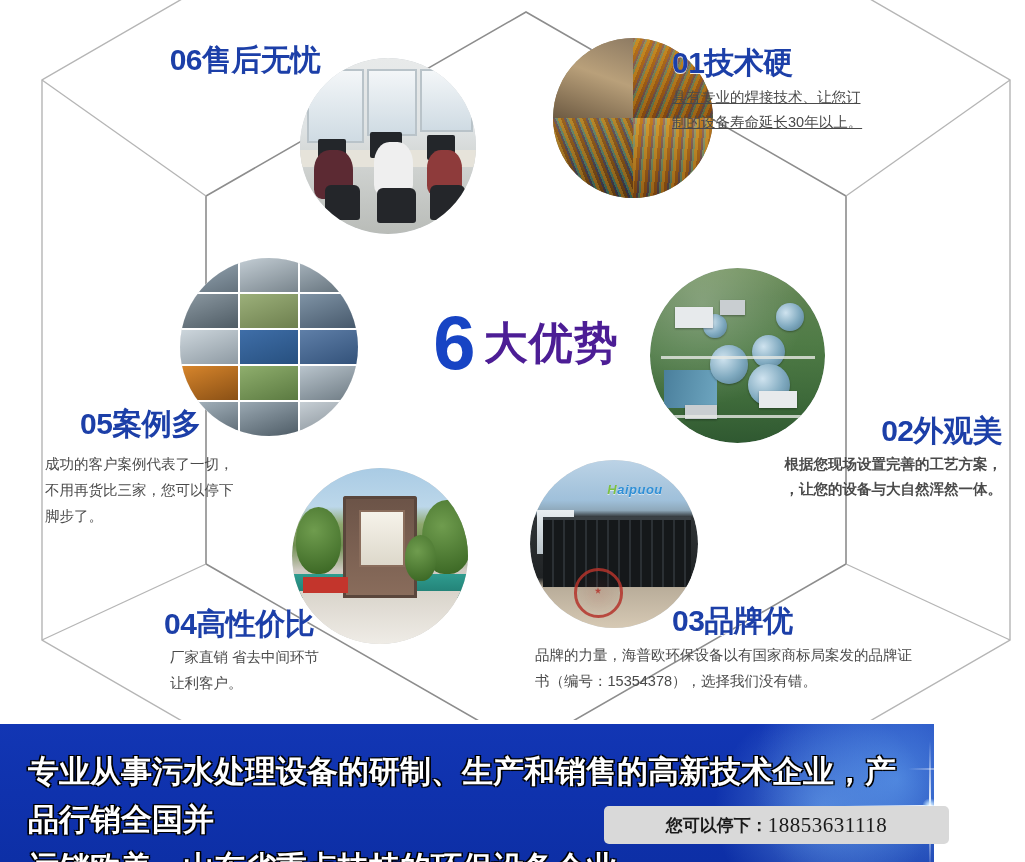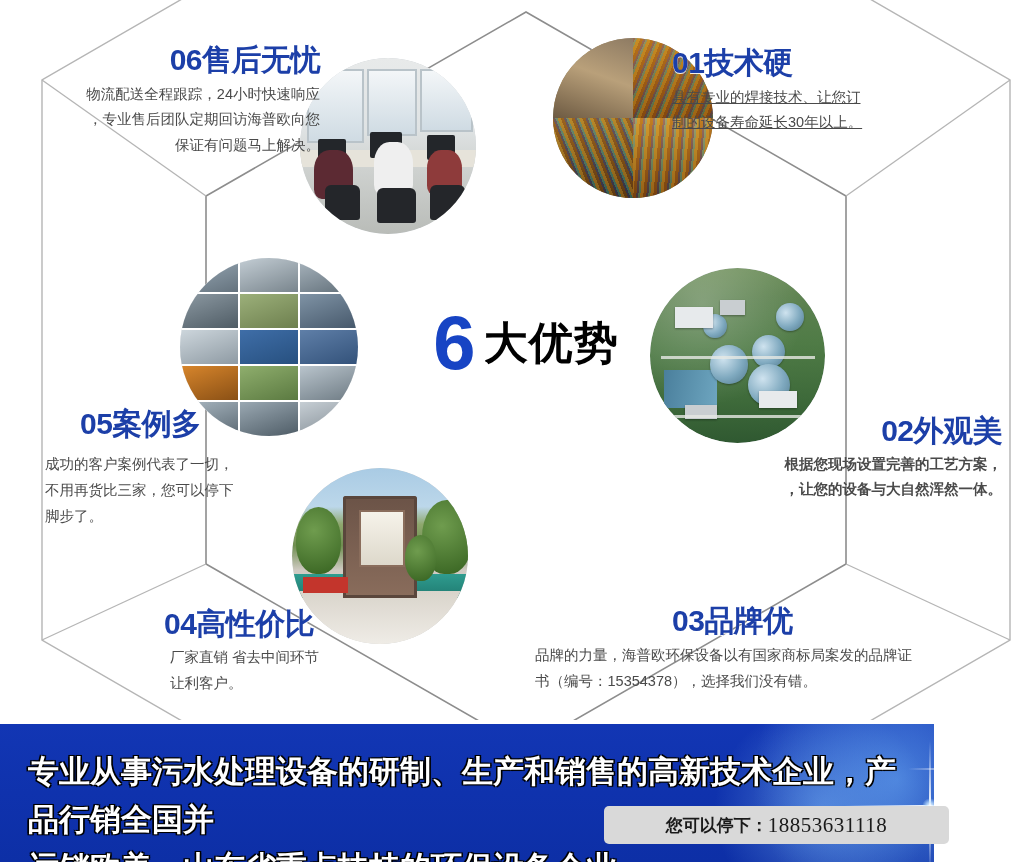--- a/index.html
+++ b/index.html
@@ -150,21 +150,21 @@
     display:flex; align-items:center; justify-content:center;
   }
   #center .big{
     color:#1744c4;
     font-weight:bold;
     font-size:76px;
     line-height:1;
     letter-spacing:-2px;
   }
   #center .sub{
-    color:#000000;
+    color:#4c1d95;
     font-size:44px;
     font-weight:bold;
     line-height:1;
     margin-left:10px;
     letter-spacing:1px;
   }
 
   
   #banner{
     position:absolute;
@@ -274,20 +274,29 @@
     <div class="tank" style="left:30%;top:26%;width:14%;height:14%;"></div>
     <div class="bldg" style="left:14%;top:22%;width:22%;height:12%;"></div>
     <div class="bldg d" style="left:40%;top:18%;width:14%;height:9%;"></div>
     <div class="bldg" style="left:62%;top:70%;width:22%;height:10%;"></div>
     <div class="bldg d" style="left:20%;top:78%;width:18%;height:8%;"></div>
     <div class="tank" style="left:72%;top:20%;width:16%;height:16%;"></div>
     <div class="road" style="left:6%;top:50%;width:88%;"></div>
     <div class="road" style="left:10%;top:84%;width:78%;"></div>
   </div>
 
+  <div class="photo ph03" style="left:530px;top:460px;width:168px;height:168px;">
+    <div class="inner"></div>
+    <div class="whitebox"></div>
+    <div class="tanks"></div>
+    <div class="logo">
+      <span class="g">H</span><span>aipuou</span>
+    </div>
+    <div class="stamp"></div>
+  </div>
 
   <div class="photo ph04" style="left:292px;top:468px;width:176px;height:176px;">
     <div class="inner"></div>
     <div class="wall"></div>
     <div class="ground"></div>
     <div class="gate"></div>
     <div class="sign"></div>
     <div class="banner"></div>
     <div class="tree" style="left:2%;top:22%;width:26%;height:38%;"></div>
     <div class="tree" style="left:74%;top:18%;width:28%;height:42%;"></div>
@@ -309,23 +318,20 @@
       <div style="background:linear-gradient(160deg,#8fae6d,#5b7a41);"></div>
       <div style="background:linear-gradient(160deg,#b9c4cc,#6d7a83);"></div>
       <div style="background:linear-gradient(160deg,#aab8c2,#5c6a74);"></div>
       <div style="background:linear-gradient(160deg,#9aa8b2,#4e5c66);"></div>
       <div style="background:linear-gradient(160deg,#c6ced4,#7c868e);"></div>
     </div>
   </div>
 
   <div class="block ta-r" style="left:10px;top:44px;width:310px;">
     <div class="heading">06售后无忧</div>
-    <div class="desc" style="margin-top:6px;">物流配送全程跟踪，24小时快速响应
-，专业售后团队定期回访海普欧向您
-保证有问题马上解决。</div>
   </div>
 
   <div class="block ta-l" style="left:672px;top:47px;width:330px;">
     <div class="heading">01技术硬</div>
     <div class="desc" style="margin-top:6px;text-decoration:underline;">具有专业的焊接技术、让您订
 制的设备寿命延长30年以上。</div>
   </div>
 
   <div class="block ta-r" style="left:620px;top:415px;width:382px;">
     <div class="heading">02外观美</div>

